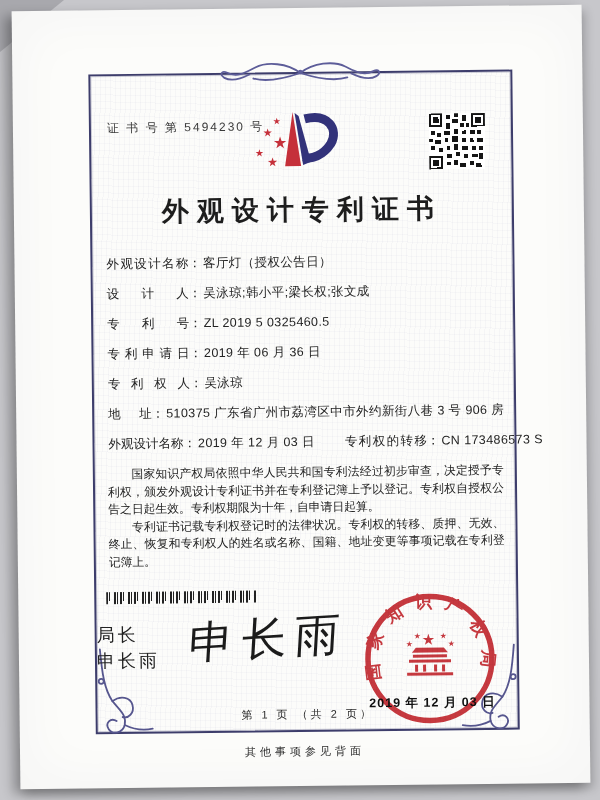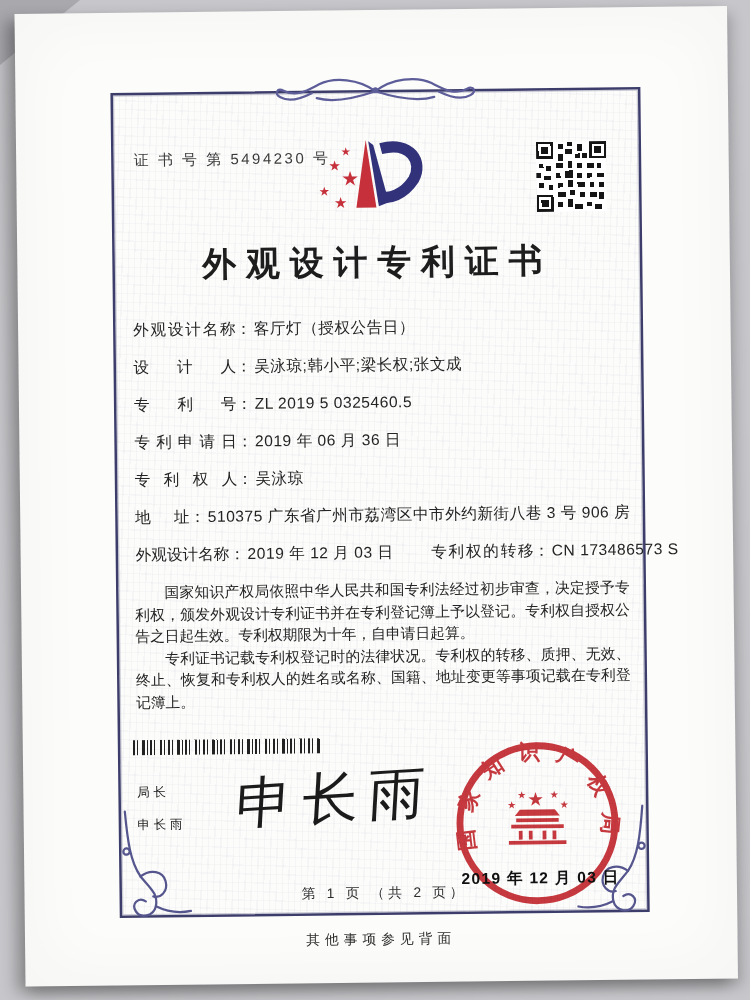--- a/index.html
+++ b/index.html
@@ -24,21 +24,21 @@
   .frow{display:flex;margin-bottom:16.5px;line-height:13.5px;white-space:nowrap;}
   .flabel{display:inline-block;width:82px;text-align:justify;text-align-last:justify;}
   .fval{margin-left:2px;letter-spacing:.4px;}
   .grant2{margin-left:30px;display:flex;}
   .legal{position:absolute;left:13px;right:11px;top:390px;font-size:11.8px;line-height:17.6px;
          text-align:justify;color:#242424;}
   .legal p{margin:0;text-indent:2em;}
   .barcode{position:absolute;left:10px;top:516px;width:150px;height:12px;
          background:repeating-linear-gradient(90deg,#222 0 1.5px,transparent 1.5px 3.2px,#222 3.2px 4px,
          transparent 4px 7.4px,#222 7.4px 9.4px,transparent 9.4px 11px,#222 11px 11.8px,transparent 11.8px 14px);}
-  .director{position:absolute;left:13px;top:546px;font-size:10px;letter-spacing:3px;color:#222;line-height:26px;}
+  .director{position:absolute;left:0;top:546px;font-size:18px;letter-spacing:3px;color:#222;line-height:26px;}
   .signature{position:absolute;left:92px;top:532px;width:250px;font-size:45px;color:#1b1b1b;
          transform:rotate(-3deg) skewX(-7deg);letter-spacing:8px;white-space:nowrap;}
   .seal{position:absolute;left:263px;top:516px;width:140px;height:140px;mix-blend-mode:multiply;opacity:.92;}
   .seal-date{position:absolute;left:253px;top:622px;width:164px;text-align:center;font-size:12.5px;
          font-weight:700;color:#101010;letter-spacing:1px;}
   .page-info{position:absolute;left:0;right:0;bottom:8px;text-align:center;font-size:11px;
          letter-spacing:3px;color:#2c2c2c;}
   .back-note{position:absolute;left:0;right:0;top:736px;text-align:center;font-size:11px;
          letter-spacing:4px;color:#2c2c2c;}
   .flourish-top{position:absolute;left:50%;top:-14px;transform:translateX(-50%);}

